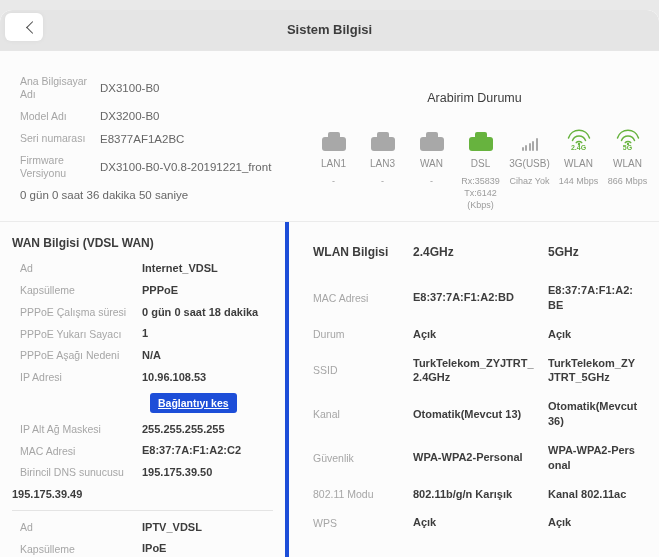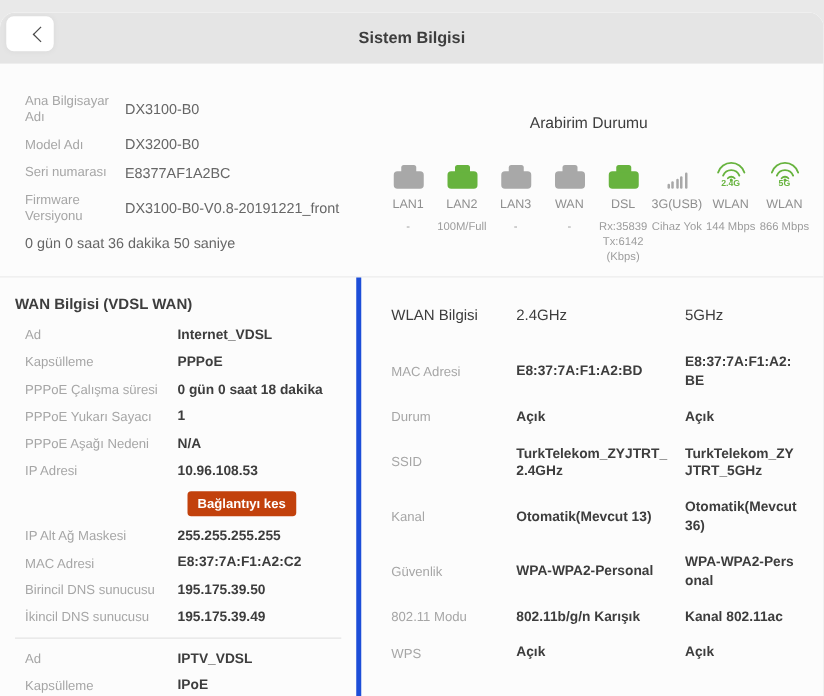--- a/index.html
+++ b/index.html
@@ -37,26 +37,26 @@
   .if-detail span{display:block;}
 
   
   .bottom-section{display:flex;height:336px;}
   .wan-col{width:289px;flex:none;box-sizing:border-box;border-right:4px solid #1d4ed8;padding:10px 12px 0 12px;}
   .col-title{font-size:12px;font-weight:bold;color:#3d3d3d;margin:4px 0 12px 0;}
   .kv-row{display:flex;align-items:center;margin-bottom:8px;}
   .kv-label{width:130px;flex:none;box-sizing:border-box;padding-left:8px;font-size:10.5px;color:#a6a6a6;line-height:1.25;}
   .kv-value{font-size:11px;font-weight:bold;color:#3d3d3d;line-height:1.25;}
   .btn-row{margin:0 0 10px 138px;}
-  .disconnect-btn{background:#c2410c;color:#ffffff;font-family:"Liberation Sans",sans-serif;font-size:10.5px;font-weight:bold;border:none;border-radius:3px;padding:4px 8px;cursor:pointer;}
+  .disconnect-btn{background:#1d4ed8;color:#ffffff;font-family:"Liberation Sans",sans-serif;font-size:10.5px;font-weight:bold;border:none;border-radius:3px;padding:4px 8px;cursor:pointer;text-decoration:underline;}
   .wan-rows3{border-top:1px solid #e4e4e4;margin-top:2px;padding-top:10px;}
 
   .wlan-col{flex:1;box-sizing:border-box;padding:12px 10px 0 24px;}
   .wlan-grid{display:grid;grid-template-columns:100px 135px 1fr;align-items:center;padding:7px 0;}
-  .wlan-head{font-weight:normal;font-size:12px;color:#3d3d3d;padding:4px 0 10px 0;}
+  .wlan-head{font-weight:bold;font-size:12px;color:#3d3d3d;padding:4px 0 10px 0;}
   .wlan-label{font-size:10.5px;color:#a6a6a6;}
   .wlan-val{font-size:11px;font-weight:bold;color:#3d3d3d;word-break:break-all;line-height:1.35;padding-right:10px;}
 </style>
 </head>
 <body>
 
 <div class="viewport">
   <div class="card">
 
     <div class="header">
@@ -96,29 +96,20 @@
           <div class="if-item">
             <div class="if-icon-wrap">
                 <div class="eth off"></div>
               </div>
             <div class="if-name">LAN1</div>
             <div class="if-detail">
                 <span>-</span>
               </div>
           </div>
 
-          <div class="if-item">
-            <div class="if-icon-wrap">
-                <div class="eth on"></div>
-              </div>
-            <div class="if-name">LAN2</div>
-            <div class="if-detail">
-                <span>100M/Full</span>
-              </div>
-          </div>
 
           <div class="if-item">
             <div class="if-icon-wrap">
                 <div class="eth off"></div>
               </div>
             <div class="if-name">LAN3</div>
             <div class="if-detail">
                 <span>-</span>
               </div>
           </div>
@@ -237,21 +228,20 @@
         </div>
         <div class="kv-row">
           <div class="kv-label">MAC Adresi</div>
           <div class="kv-value">E8:37:7A:F1:A2:C2</div>
         </div>
         <div class="kv-row">
           <div class="kv-label">Birincil DNS sunucusu</div>
           <div class="kv-value">195.175.39.50</div>
         </div>
         <div class="kv-row">
-          <div class="kv-label">İkincil DNS sunucusu</div>
           <div class="kv-value">195.175.39.49</div>
         </div>
 
         <div class="wan-rows3">
           <div class="kv-row">
             <div class="kv-label">Ad</div>
             <div class="kv-value">IPTV_VDSL</div>
           </div>
           <div class="kv-row">
             <div class="kv-label">Kapsülleme</div>

